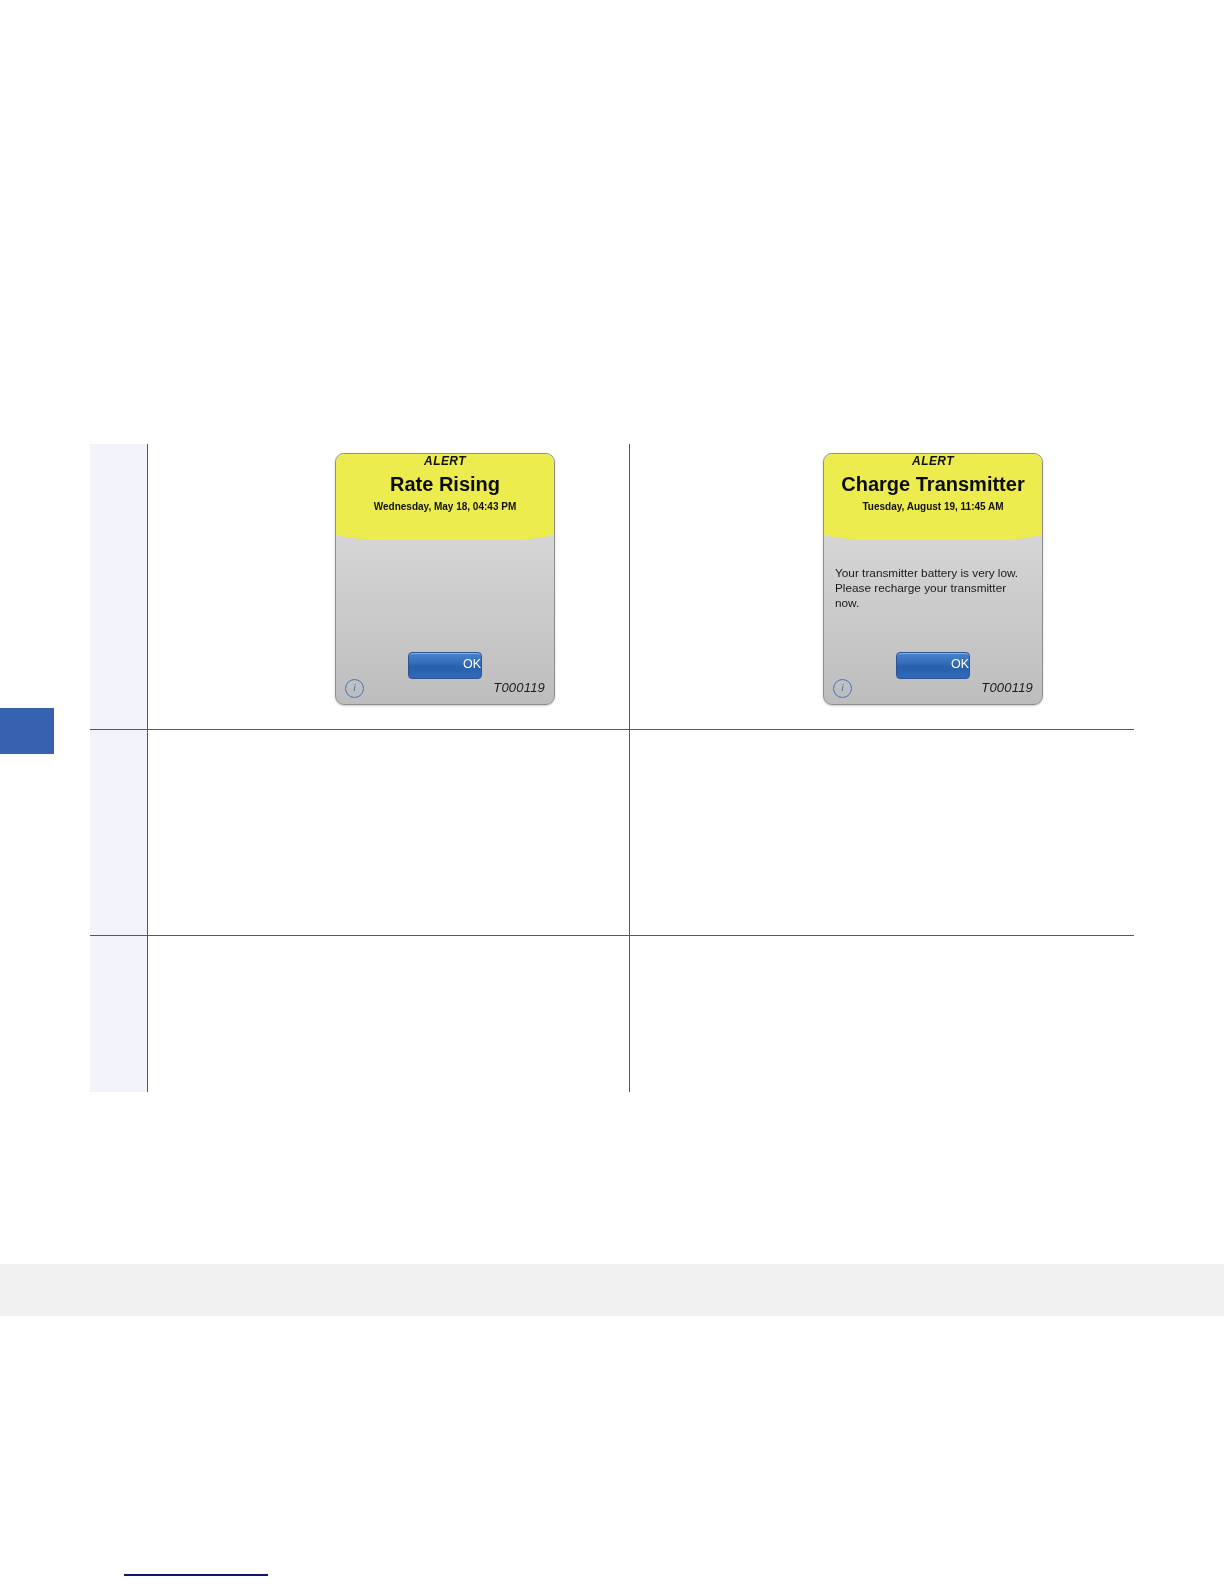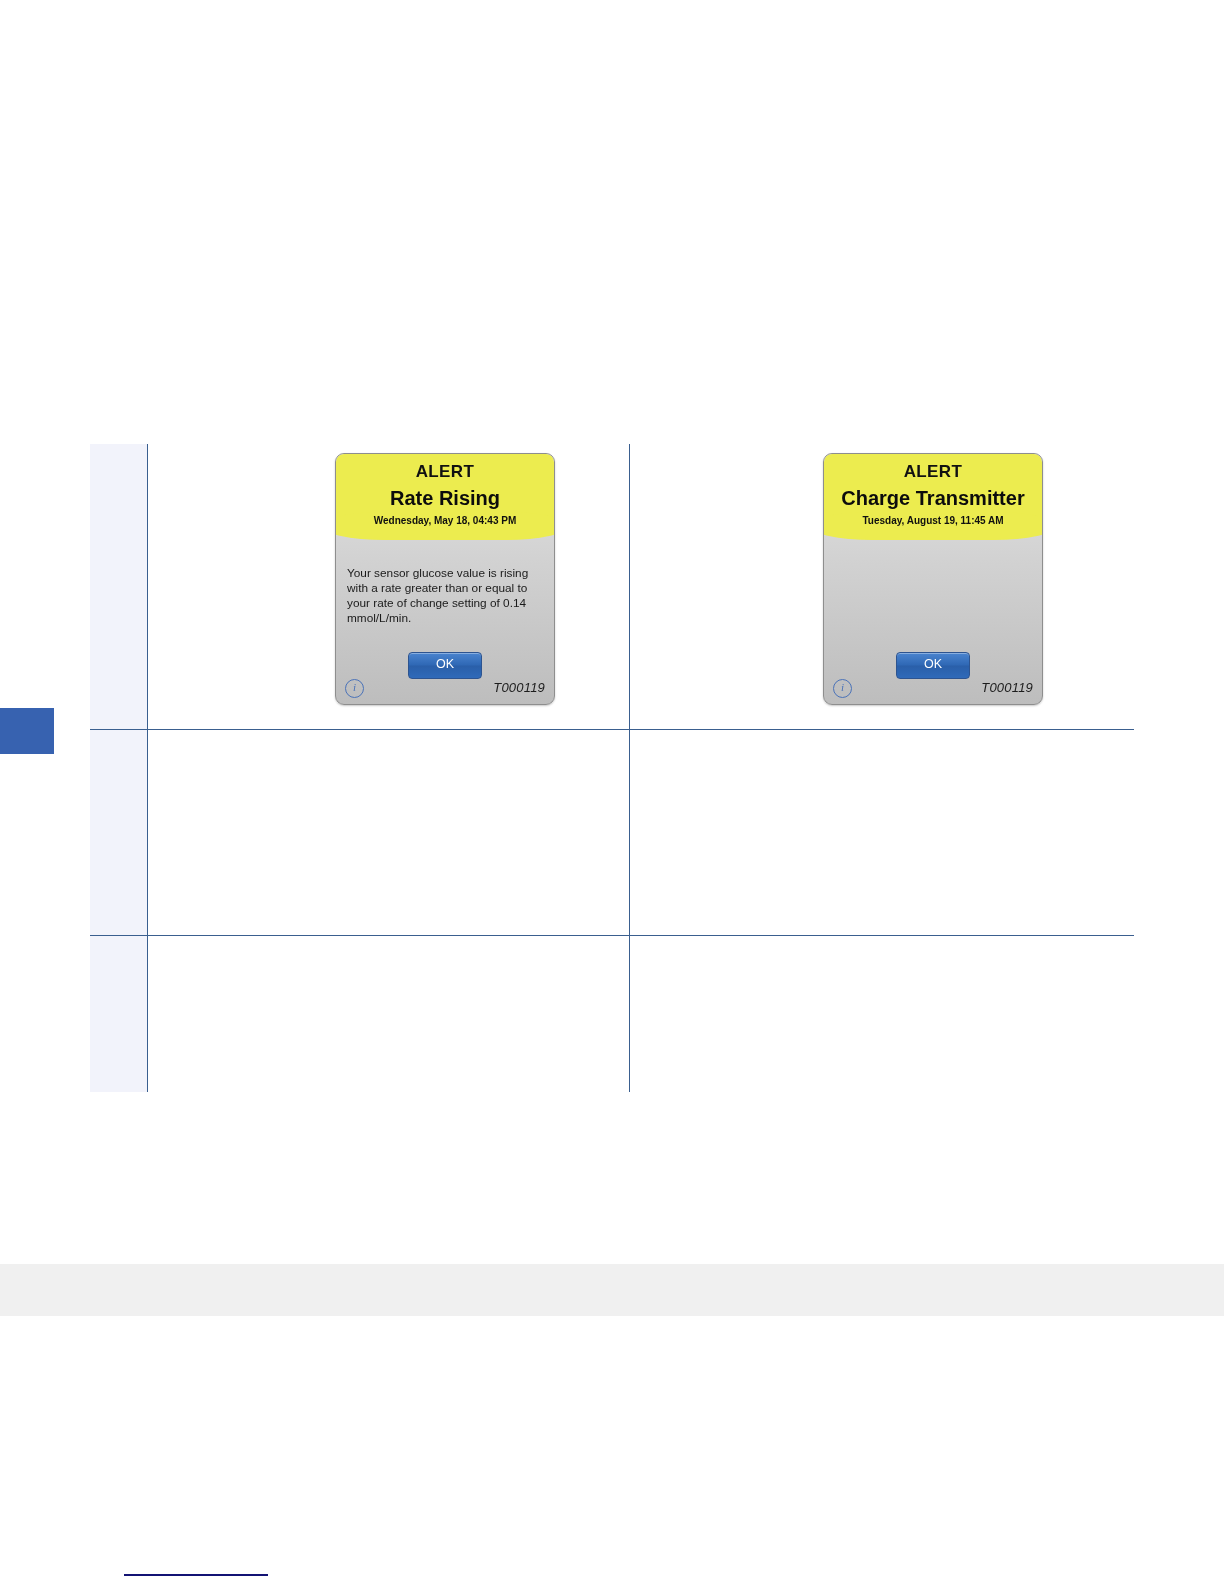--- a/index.html
+++ b/index.html
@@ -128,25 +128,25 @@
     bottom: -14px;
     width: 112%;
     height: 28px;
     background: #ecec4f;
     border-radius: 50% / 100%;
   }
   .alert-kicker {
     position: relative;
     z-index: 3;
     margin: 0;
-    padding-top: 8px;
-    font-size: 17px;
+    font-size: 12px;
     font-weight: bold;
     letter-spacing: 0.4px;
     color: #111111;
+    font-style: italic;
   }
   .alert-title {
     position: relative;
     z-index: 3;
     margin: 0;
     padding-top: 5px;
     font-size: 20px;
     font-weight: bold;
     color: #0c0c0c;
   }
@@ -181,21 +181,21 @@
     top: 198px;
     width: 72px;
     height: 25px;
     border: 1px solid #2d5490;
     border-radius: 4px;
     background: linear-gradient(180deg, #4a84cf 0%, #2f68b5 48%, #2a5fa9 52%, #2f6ab9 100%);
     color: #ffffff;
     font-size: 12.5px;
     font-family: "Liberation Sans", sans-serif;
     line-height: 23px;
-    text-align: center;
+    text-align: right;
     z-index: 3;
     box-shadow: inset 0 1px 0 rgba(255,255,255,0.35);
     cursor: pointer;
   }
 
   .alert-info-icon {
     position: absolute;
     left: 9px;
     bottom: 6px;
     width: 17px;
@@ -238,34 +238,34 @@
     <div class="tbl-hline h1"></div>
     <div class="tbl-hline h2"></div>
 
     <div class="cell cell-r0c1">
       <div class="alert-dialog dlg-1">
         <div class="alert-header">
           <p class="alert-kicker">ALERT</p>
           <p class="alert-title">Rate Rising</p>
           <p class="alert-timestamp">Wednesday, May 18, 04:43 PM</p>
         </div>
-        <div class="alert-body">Your sensor glucose value is rising with a rate greater than or equal to your rate of change setting of 0.14 mmol/L/min.</div>
         <div class="alert-ok-button">OK</div>
         <div class="alert-info-icon">i</div>
         <div class="alert-code">T000119</div>
       </div>
     </div>
 
     <div class="cell cell-r0c2">
       <div class="alert-dialog dlg-2">
         <div class="alert-header">
           <p class="alert-kicker">ALERT</p>
           <p class="alert-title">Charge Transmitter</p>
           <p class="alert-timestamp">Tuesday, August 19, 11:45 AM</p>
         </div>
+        <div class="alert-body">Your transmitter battery is very low. Please recharge your transmitter now.</div>
         <div class="alert-ok-button">OK</div>
         <div class="alert-info-icon">i</div>
         <div class="alert-code">T000119</div>
       </div>
     </div>
 
     <div class="cell cell-r1c1"></div>
     <div class="cell cell-r1c2"></div>
     <div class="cell cell-r2c1"></div>
     <div class="cell cell-r2c2"></div>

